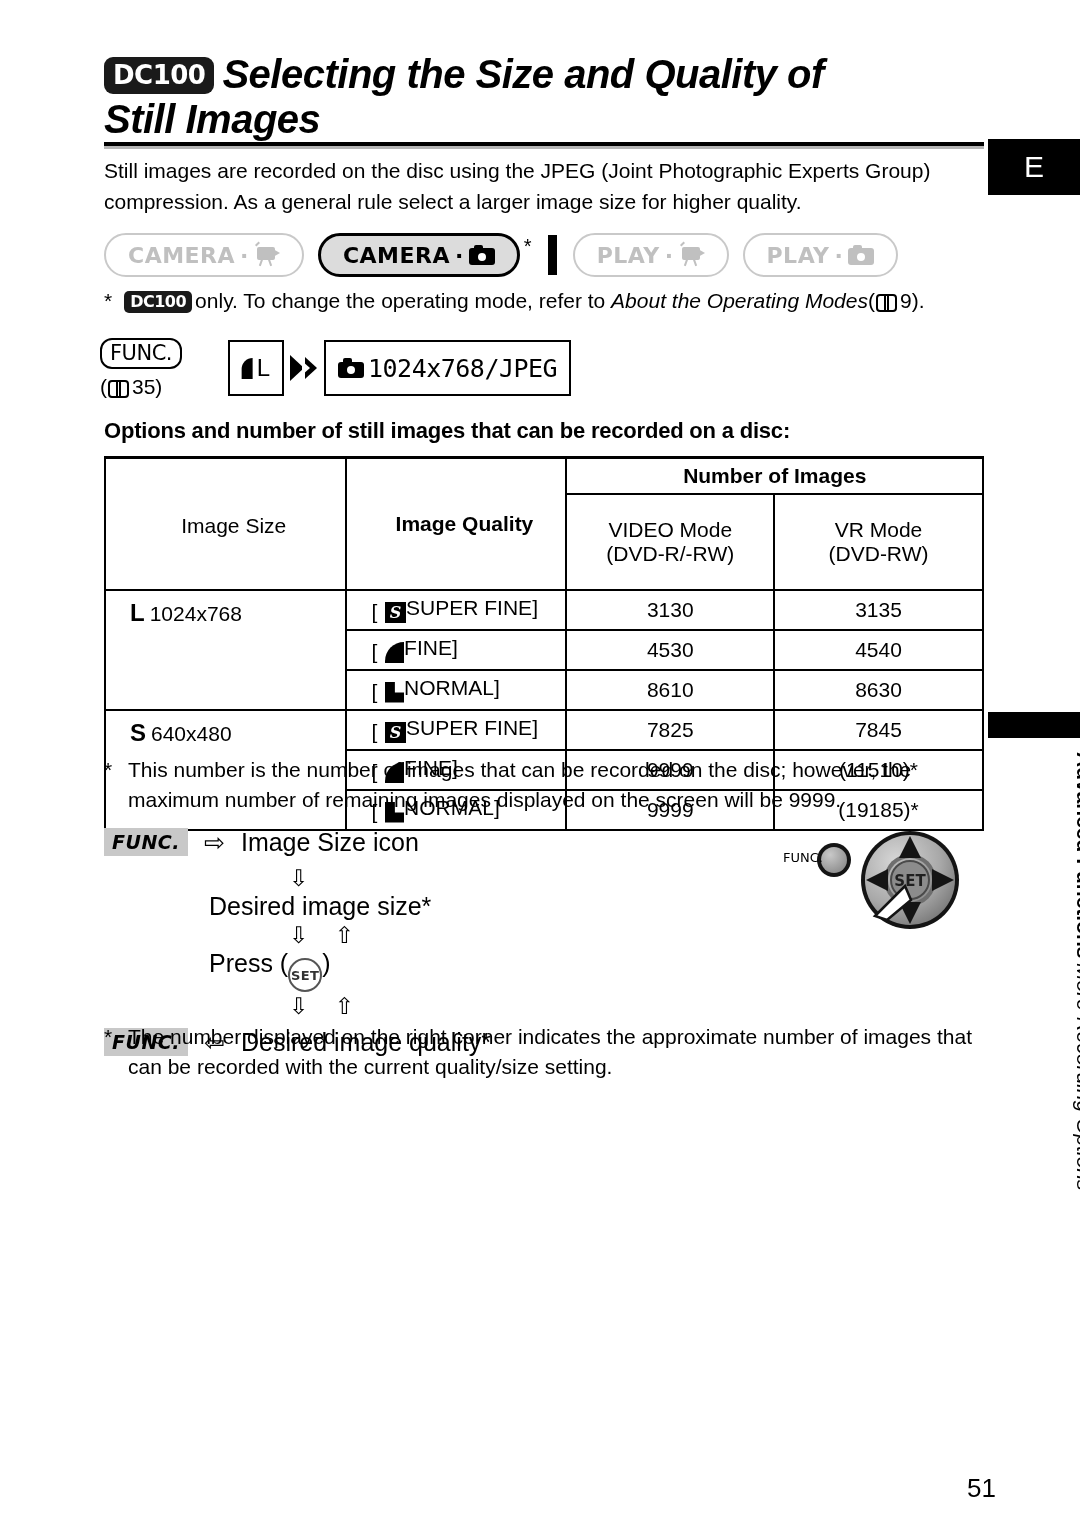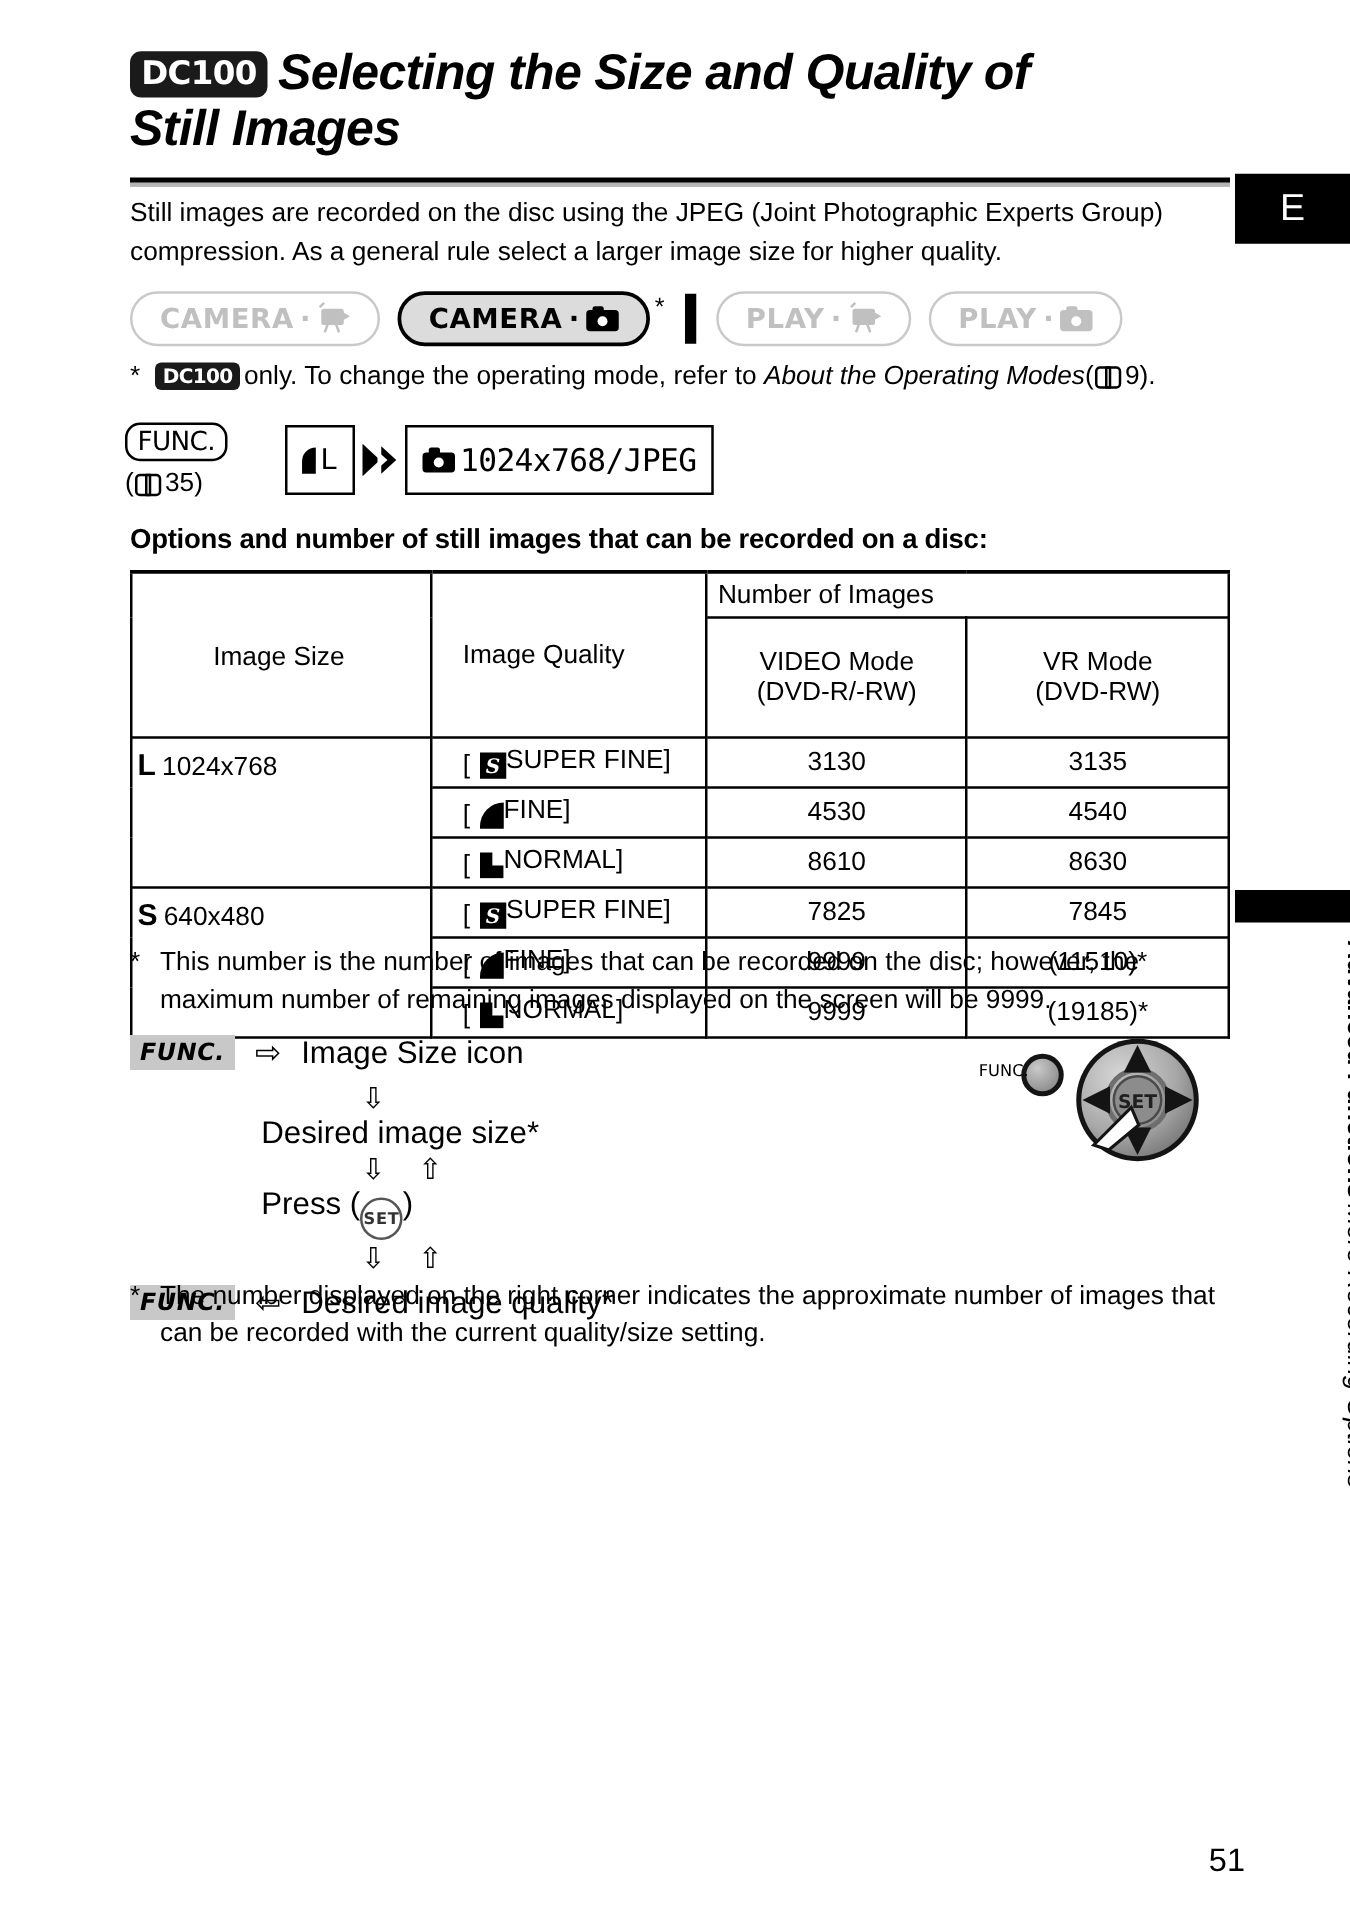--- a/index.html
+++ b/index.html
@@ -14,21 +14,21 @@
     color: #000;
     overflow: hidden;
   }
 
   
   .page { position: absolute; inset: 0; }
 
   
   .title-block {
     position: absolute;
-    left: 104px; top: 36px; width: 880px;
+    left: 104px; top: 52px; width: 880px;
   }
   .title-line {
     font-style: italic;
     font-weight: bold;
     font-size: 40px;
     line-height: 45px;
     letter-spacing: -0.5px;
   }
   .badge-dc100 {
     display: inline-block;
@@ -347,24 +347,24 @@
     padding: 5px 8px;
     font-weight: normal;
     vertical-align: middle;
   }
   table.spec tr.top-edge td, table.spec tr.top-edge th {
     border-top: 3px solid #000;
   }
   table.spec td:first-child, table.spec th:first-child {
     border-left: 2px solid #000;
   }
-  table.spec .ctr { text-align: left; }
+  table.spec .ctr { text-align: center; font-weight: bold; }
   table.spec .sz-cell {
     width: 251px;
-    padding-left: 4px;
+    padding-left: 24px;
     vertical-align: top;
     padding-top: 8px;
   }
   table.spec .q-cell { width: 222px; padding-left: 24px; white-space: nowrap; }
   table.spec .n-cell { width: 220px; text-align: center; }
   .hdr-tall { height: 96px; }
   .bold-letter { font-weight: bold; font-size: 24px; margin-right: 5px; }
   .row-last td { border-bottom: 3px solid #000; }
   .nowrap { white-space: nowrap; }
   .qicon-wrap { display: inline-flex; align-items: center; gap: 2px; vertical-align: -4px; }

